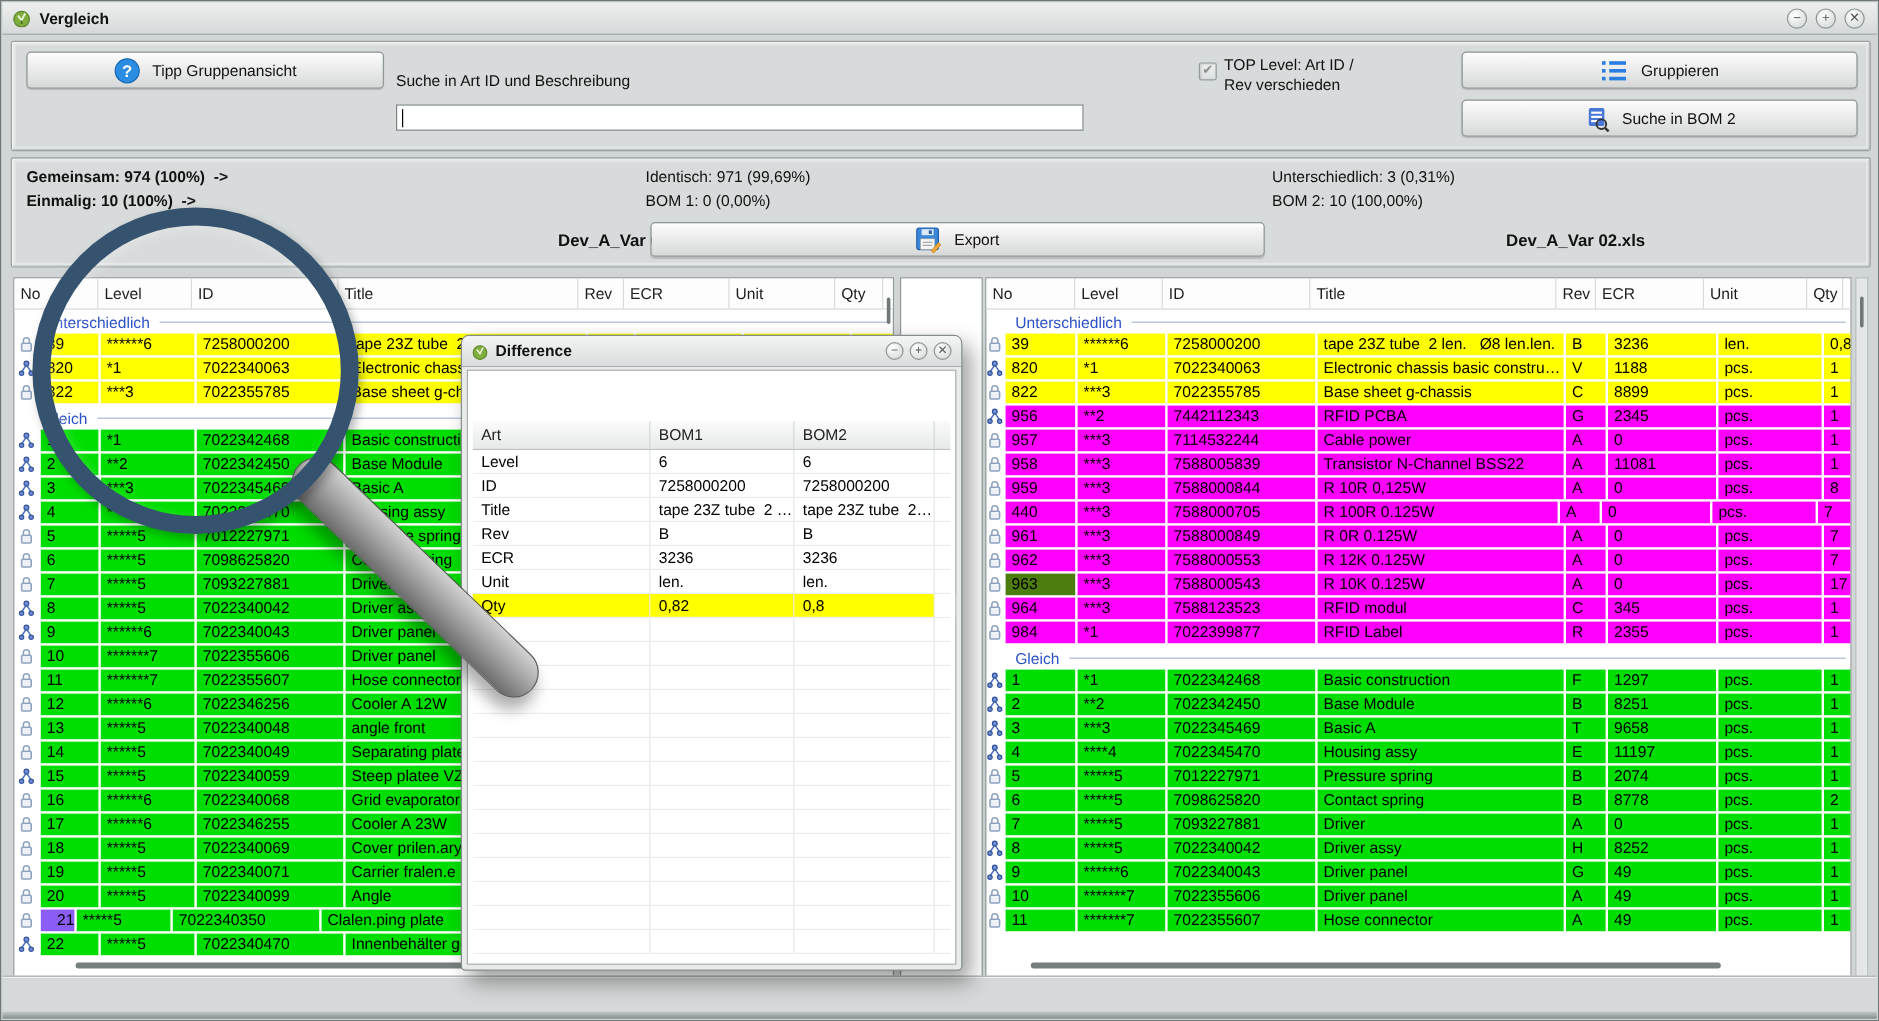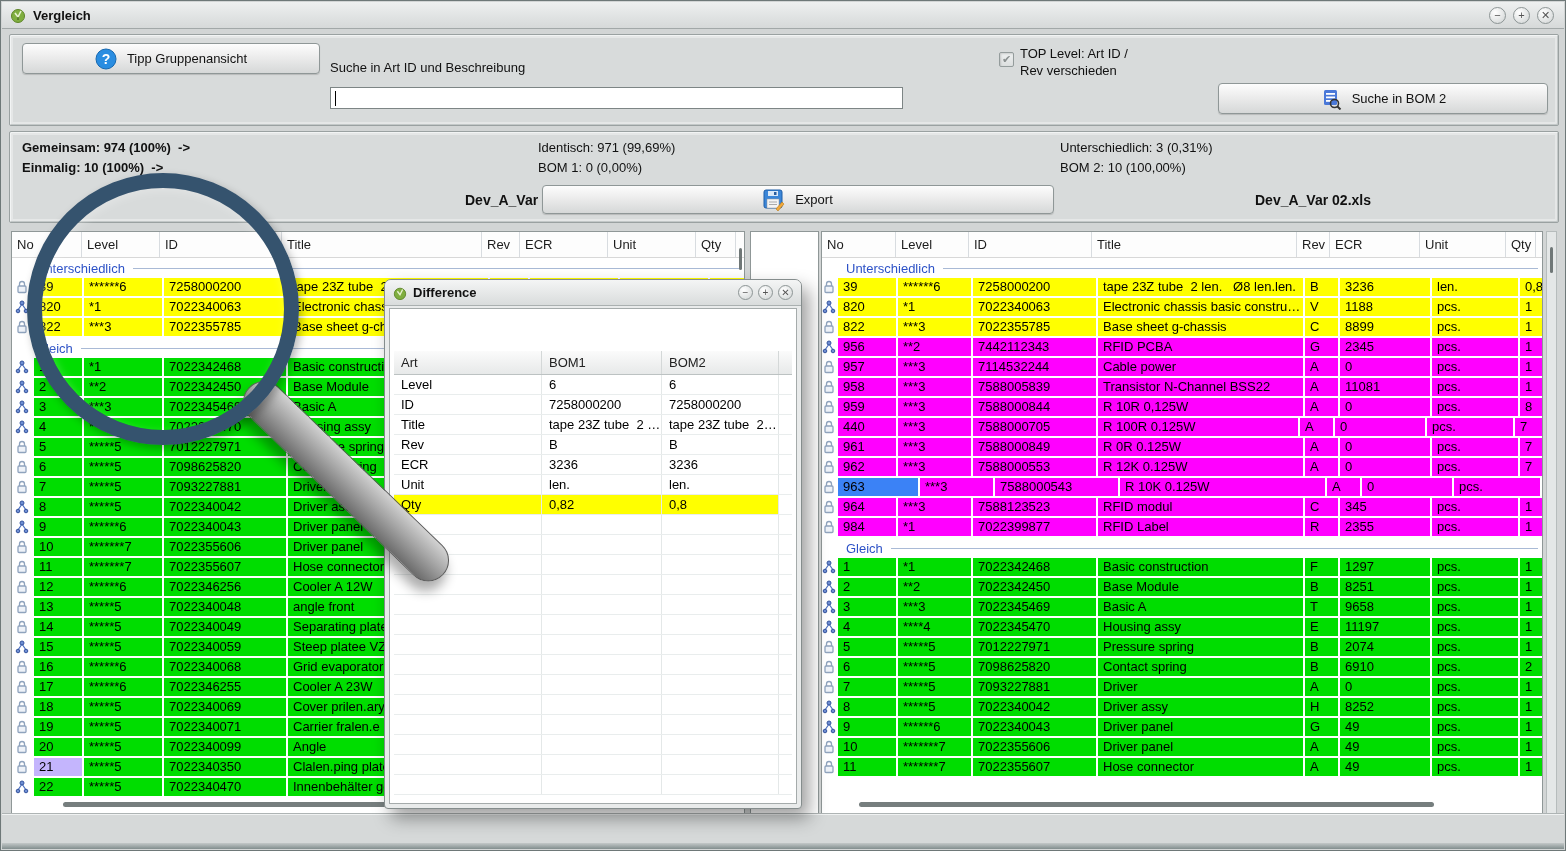--- a/index.html
+++ b/index.html
@@ -169,20 +169,33 @@
     <div class="lbl" style="left:320px; top:25px;">Suche in Art ID und Beschreibung</div>
     <div class="searchinput" style="left:320px; top:52px; width:573px; height:22px;">
       <span class="caret"></span>
       <span></span>
     </div>
 
     <div class="checkbox" style="left:989px; top:17px;">✔</div>
     <div class="lbl" style="left:1010px; top:11px;">TOP Level: Art ID /</div>
     <div class="lbl" style="left:1010px; top:28px;">Rev verschieden</div>
 
+    <div class="btn" style="left:1208px; top:8px; width:330px; height:31px;">
+      <span>
+        <svg width="24" height="20" viewBox="0 0 24 20">
+          <rect x="2" y="2" width="3" height="3" fill="#2a7de1"></rect>
+            <rect x="8" y="2" width="14" height="3" fill="#2a7de1"></rect>
+          <rect x="2" y="8.5" width="3" height="3" fill="#2a7de1"></rect>
+            <rect x="8" y="8.5" width="14" height="3" fill="#2a7de1"></rect>
+          <rect x="2" y="15" width="3" height="3" fill="#2a7de1"></rect>
+            <rect x="8" y="15" width="14" height="3" fill="#2a7de1"></rect>
+        </svg>
+      </span>
+      <span>Gruppieren</span>
+    </div>
     <div class="btn" style="left:1208px; top:48px; width:330px; height:31px;">
       <span>
         <svg width="22" height="22" viewBox="0 0 22 22">
           <rect x="4" y="2" width="13" height="15" rx="1.5" fill="#4a78d8"></rect>
           <rect x="6" y="5" width="9" height="1.8" fill="#fff"></rect>
           <rect x="6" y="8.5" width="9" height="1.8" fill="#fff"></rect>
           <rect x="6" y="12" width="6" height="1.8" fill="#fff"></rect>
           <circle cx="14.5" cy="15.5" r="4" fill="none" stroke="#333" stroke-width="1.6"></circle>
           <line x1="17.5" y1="18.5" x2="20.5" y2="21.5" stroke="#333" stroke-width="2"></line>
         </svg>
@@ -619,21 +632,21 @@
         <span class="tcell" style="width: 88px; background: rgb(0, 221, 0);"></span>
         <span class="tcell" style="width: 40px; background: rgb(0, 221, 0);"></span>
       </div>
       <div class="trow">
         <span class="iconcell" style="width: 20px;">
           <svg width="12" height="14" viewBox="0 0 12 14">
             <path d="M3.5 6 V4 a2.5 2.5 0 0 1 5 0 V6" fill="none" stroke="#8fa3bd" stroke-width="1.3"></path>
             <rect x="2" y="6" width="8" height="6.5" rx="1" fill="#eef2f8" stroke="#8fa3bd" stroke-width="1.3"></rect>
           </svg>
         </span>
-        <span class="tcell" style="width: 48px; background: #c4b5fd;">21</span>
+        <span class="tcell" style="width: 28px; background: #8b5cf6; text-align: right;">21</span>
         <span class="tcell" style="width: 78px; background: rgb(0, 221, 0);">*****5</span>
         <span class="tcell" style="width: 122px; background: rgb(0, 221, 0);">7022340350</span>
         <span class="tcell" style="width: 200px; background: rgb(0, 221, 0);">Clalen.ping plate</span>
         <span class="tcell" style="width: 38px; background: rgb(0, 221, 0);"></span>
         <span class="tcell" style="width: 88px; background: rgb(0, 221, 0);"></span>
         <span class="tcell" style="width: 88px; background: rgb(0, 221, 0);"></span>
         <span class="tcell" style="width: 40px; background: rgb(0, 221, 0);"></span>
       </div>
       <div class="trow">
         <span class="iconcell" style="width: 20px;">
@@ -838,21 +851,21 @@
         <span class="tcell" style="width: 86px; background: rgb(255, 0, 255);">pcs.</span>
         <span class="tcell" style="width: 30px; background: rgb(255, 0, 255);">7</span>
       </div>
       <div class="trow">
         <span class="iconcell" style="width: 14px;">
           <svg width="12" height="14" viewBox="0 0 12 14">
             <path d="M3.5 6 V4 a2.5 2.5 0 0 1 5 0 V6" fill="none" stroke="#8fa3bd" stroke-width="1.3"></path>
             <rect x="2" y="6" width="8" height="6.5" rx="1" fill="#eef2f8" stroke="#8fa3bd" stroke-width="1.3"></rect>
           </svg>
         </span>
-        <span class="tcell" style="width: 80px; background: #3b82f6;">963</span>
+        <span class="tcell" style="width: 58px; background: #4d7c0f;">963</span>
         <span class="tcell" style="width: 73px; background: rgb(255, 0, 255);">***3</span>
         <span class="tcell" style="width: 123px; background: rgb(255, 0, 255);">7588000543</span>
         <span class="tcell" style="width: 205px; background: rgb(255, 0, 255);">R 10K 0.125W</span>
         <span class="tcell" style="width: 33px; background: rgb(255, 0, 255);">A</span>
         <span class="tcell" style="width: 90px; background: rgb(255, 0, 255);">0</span>
         <span class="tcell" style="width: 86px; background: rgb(255, 0, 255);">pcs.</span>
         <span class="tcell" style="width: 30px; background: rgb(255, 0, 255);">17</span>
       </div>
       <div class="trow">
         <span class="iconcell" style="width: 14px;">
@@ -983,21 +996,21 @@
           <svg width="12" height="14" viewBox="0 0 12 14">
             <path d="M3.5 6 V4 a2.5 2.5 0 0 1 5 0 V6" fill="none" stroke="#8fa3bd" stroke-width="1.3"></path>
             <rect x="2" y="6" width="8" height="6.5" rx="1" fill="#eef2f8" stroke="#8fa3bd" stroke-width="1.3"></rect>
           </svg>
         </span>
         <span class="tcell" style="width: 58px; background: rgb(0, 221, 0);">6</span>
         <span class="tcell" style="width: 73px; background: rgb(0, 221, 0);">*****5</span>
         <span class="tcell" style="width: 123px; background: rgb(0, 221, 0);">7098625820</span>
         <span class="tcell" style="width: 205px; background: rgb(0, 221, 0);">Contact spring</span>
         <span class="tcell" style="width: 33px; background: rgb(0, 221, 0);">B</span>
-        <span class="tcell" style="width: 90px; background: rgb(0, 221, 0);">6910</span>
+        <span class="tcell" style="width: 90px; background: rgb(0, 221, 0);">8778</span>
         <span class="tcell" style="width: 86px; background: rgb(0, 221, 0);">pcs.</span>
         <span class="tcell" style="width: 30px; background: rgb(0, 221, 0);">2</span>
       </div>
       <div class="trow">
         <span class="iconcell" style="width: 14px;">
           <svg width="12" height="14" viewBox="0 0 12 14">
             <path d="M3.5 6 V4 a2.5 2.5 0 0 1 5 0 V6" fill="none" stroke="#8fa3bd" stroke-width="1.3"></path>
             <rect x="2" y="6" width="8" height="6.5" rx="1" fill="#eef2f8" stroke="#8fa3bd" stroke-width="1.3"></rect>
           </svg>
         </span>

